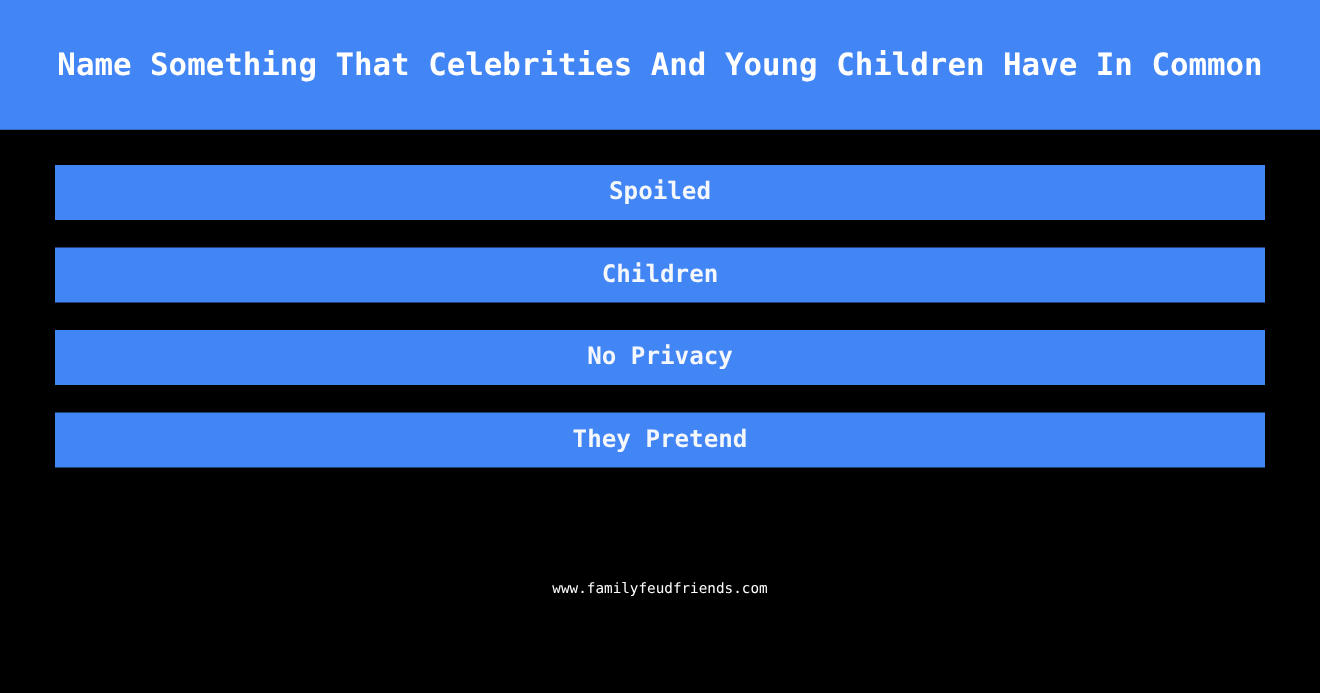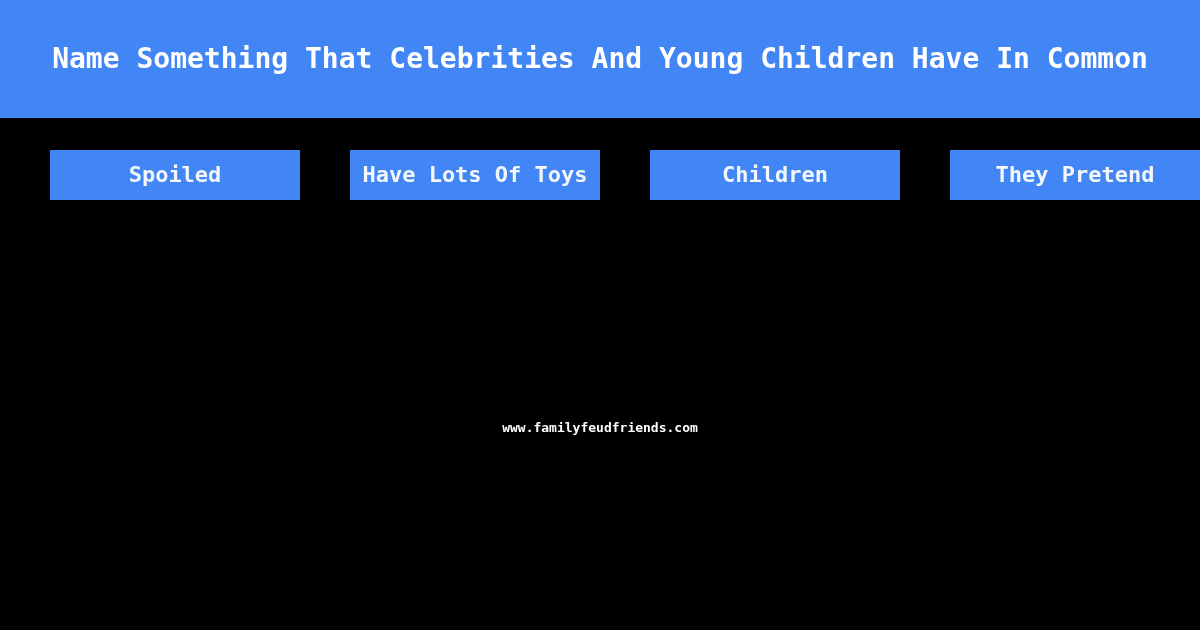--- a/index.html
+++ b/index.html
@@ -40,21 +40,21 @@
     font-weight: bold;
     letter-spacing: 0px;
     line-height: 1.1;
     text-align: center;
     white-space: nowrap;
   }
   
   .answers {
     margin-top: 32px;
     display: flex;
-    flex-direction: row;
+    flex-direction: column;
   }
   .answer-row {
     width: 1100px;
     height: 50px;
     margin: 0 0 25px 50px;
     background: #4285f4;
     display: flex;
     align-items: center;
     justify-content: center;
   }
@@ -75,21 +75,21 @@
     flex: 1 1 auto;
     display: flex;
     align-items: center;
     justify-content: center;
     background: #000000;
   }
   .footer-text {
     color: #ffffff;
     font-family: "DejaVu Sans Mono", "Liberation Mono", monospace;
     font-size: 13px;
-    font-weight: bold;
+    font-weight: normal;
     letter-spacing: 0px;
     text-align: center;
     white-space: nowrap;
   }
 </style>
 </head>
 <body>
 
 <div class="page">
 
@@ -97,28 +97,28 @@
     <div class="header-title">Name Something That Celebrities And Young Children Have In Common</div>
   </div>
 
   <div class="answers">
 
     <div class="answer-row">
       <span class="answer-text">Spoiled</span>
     </div>
 
 
-    <div class="answer-row">
-      <span class="answer-text">Have Lots Of Toys</span>
-    </div>
 
     <div class="answer-row">
       <span class="answer-text">Children</span>
     </div>
 
+    <div class="answer-row">
+      <span class="answer-text">No Privacy</span>
+    </div>
 
     <div class="answer-row">
       <span class="answer-text">They Pretend</span>
     </div>
 
   </div>
 
   <div class="footer">
     <span class="footer-text">www.familyfeudfriends.com</span>
   </div>

